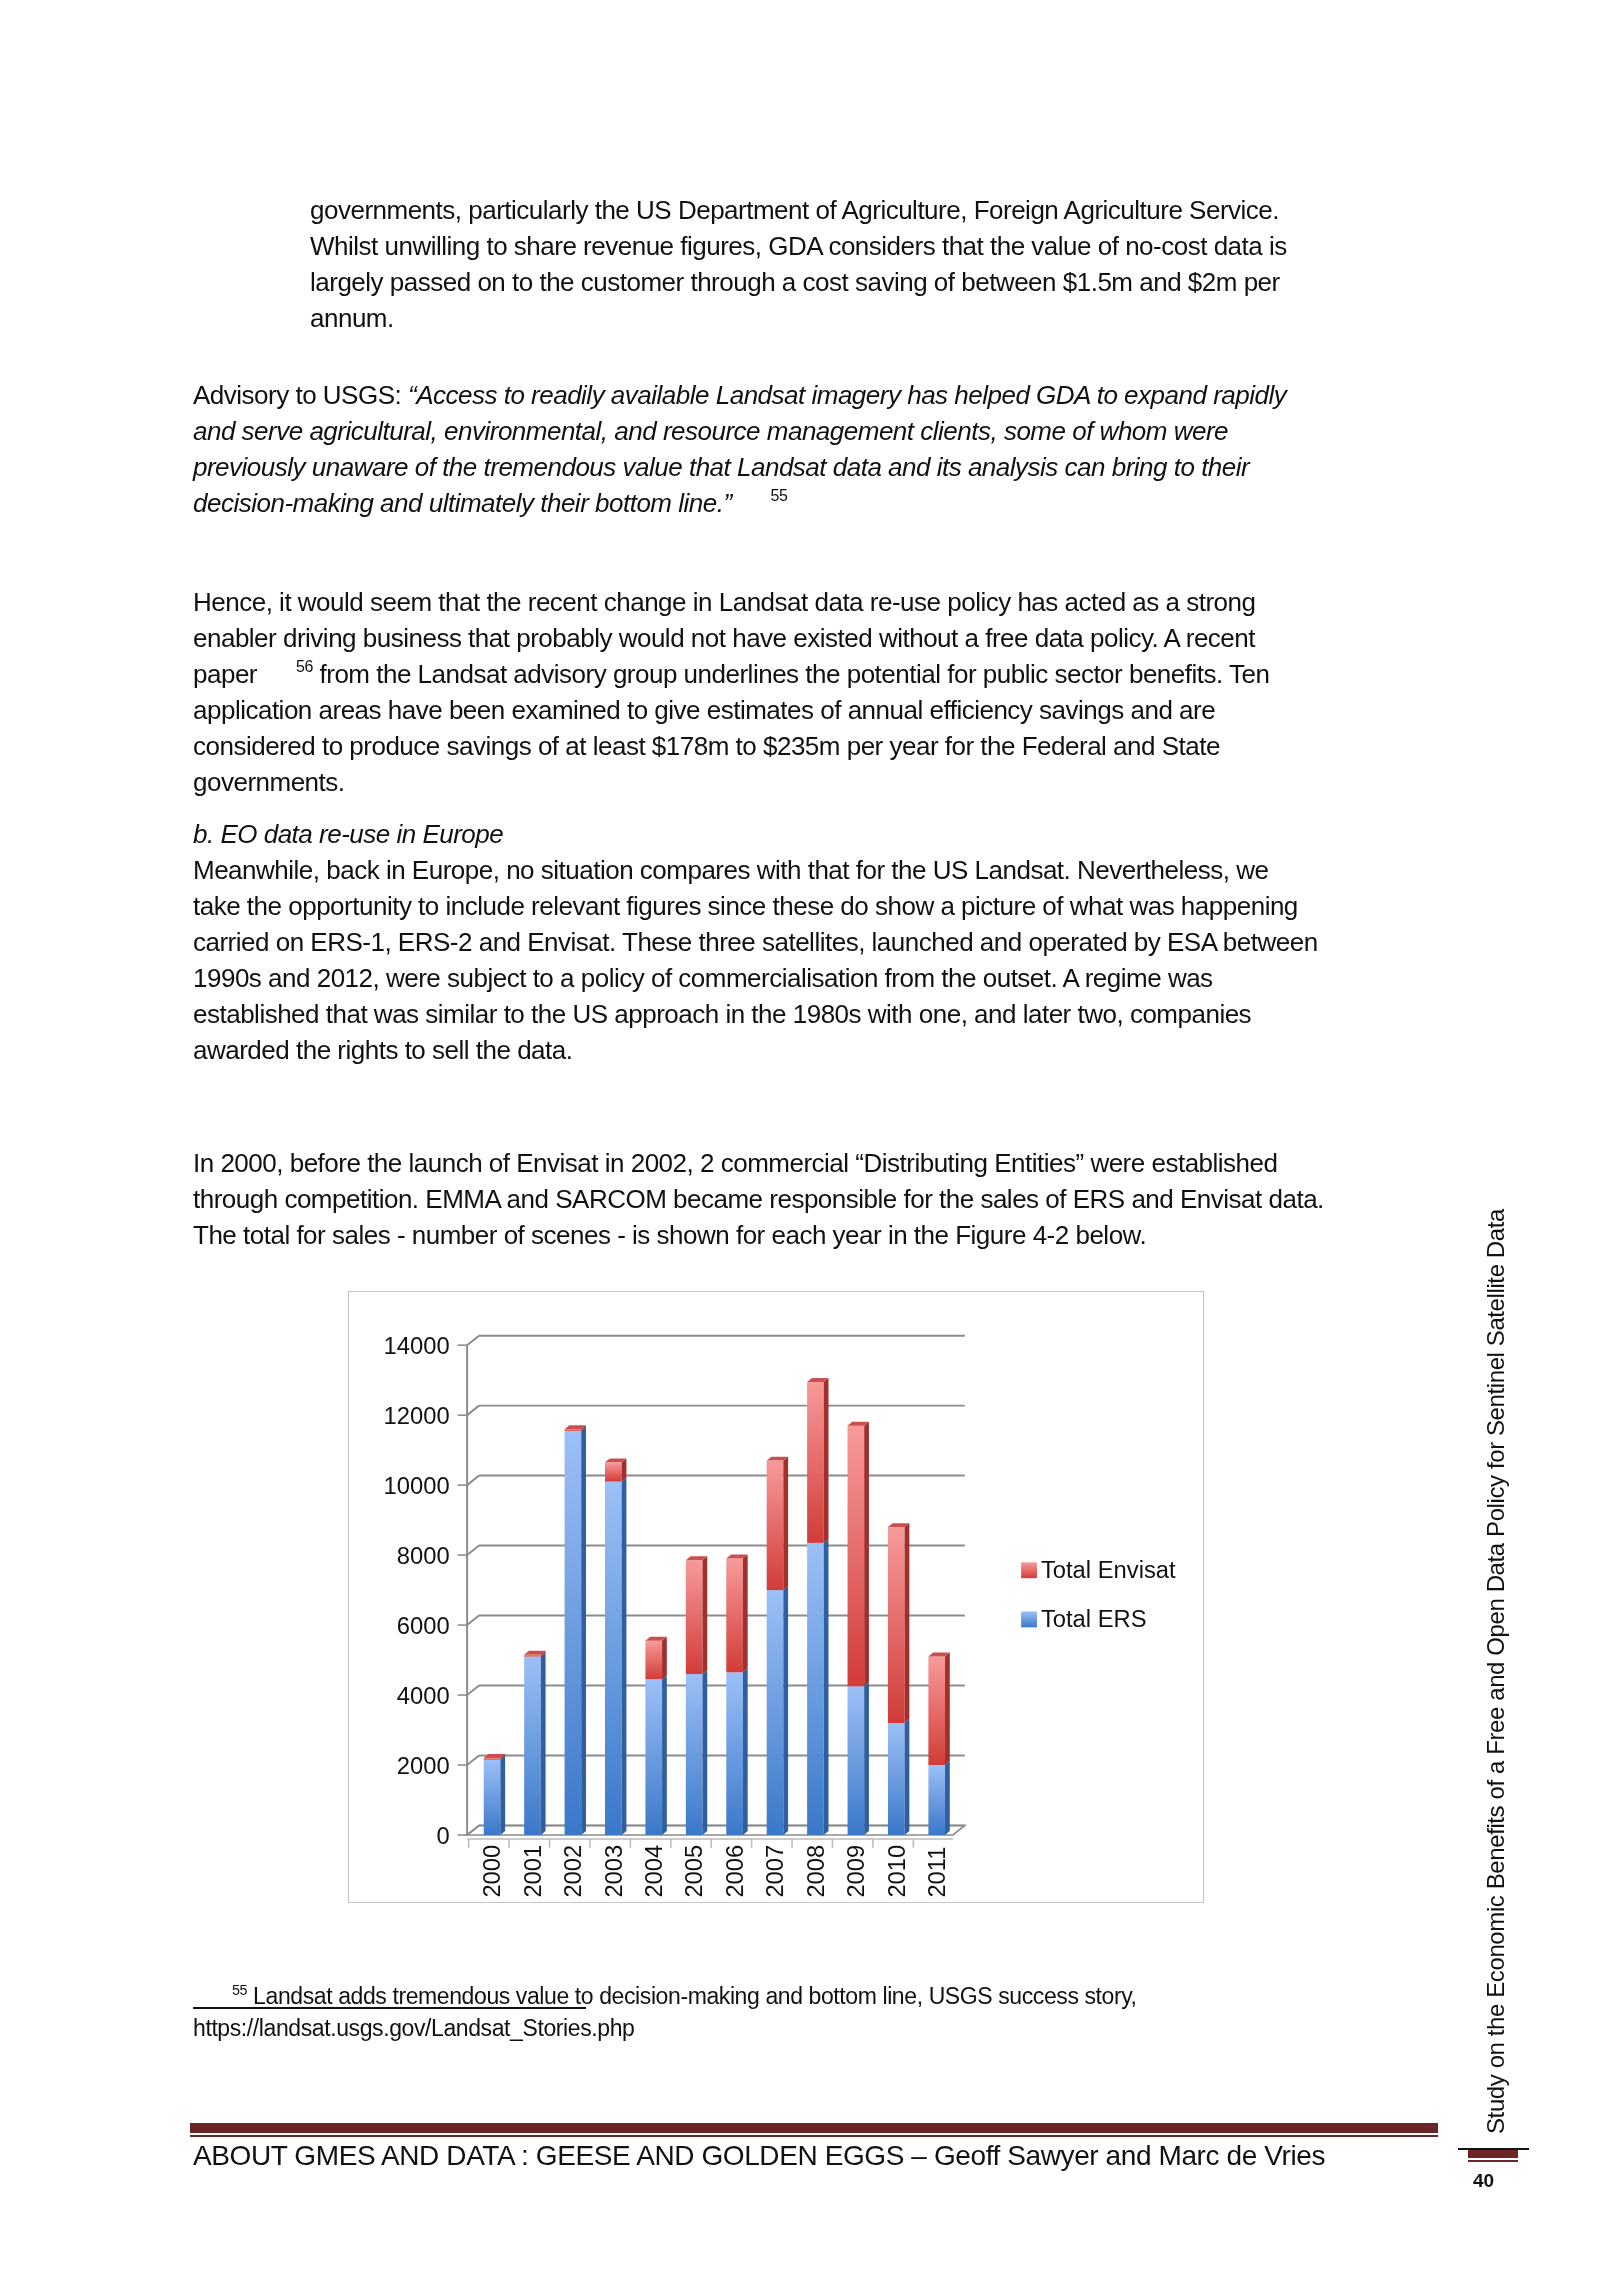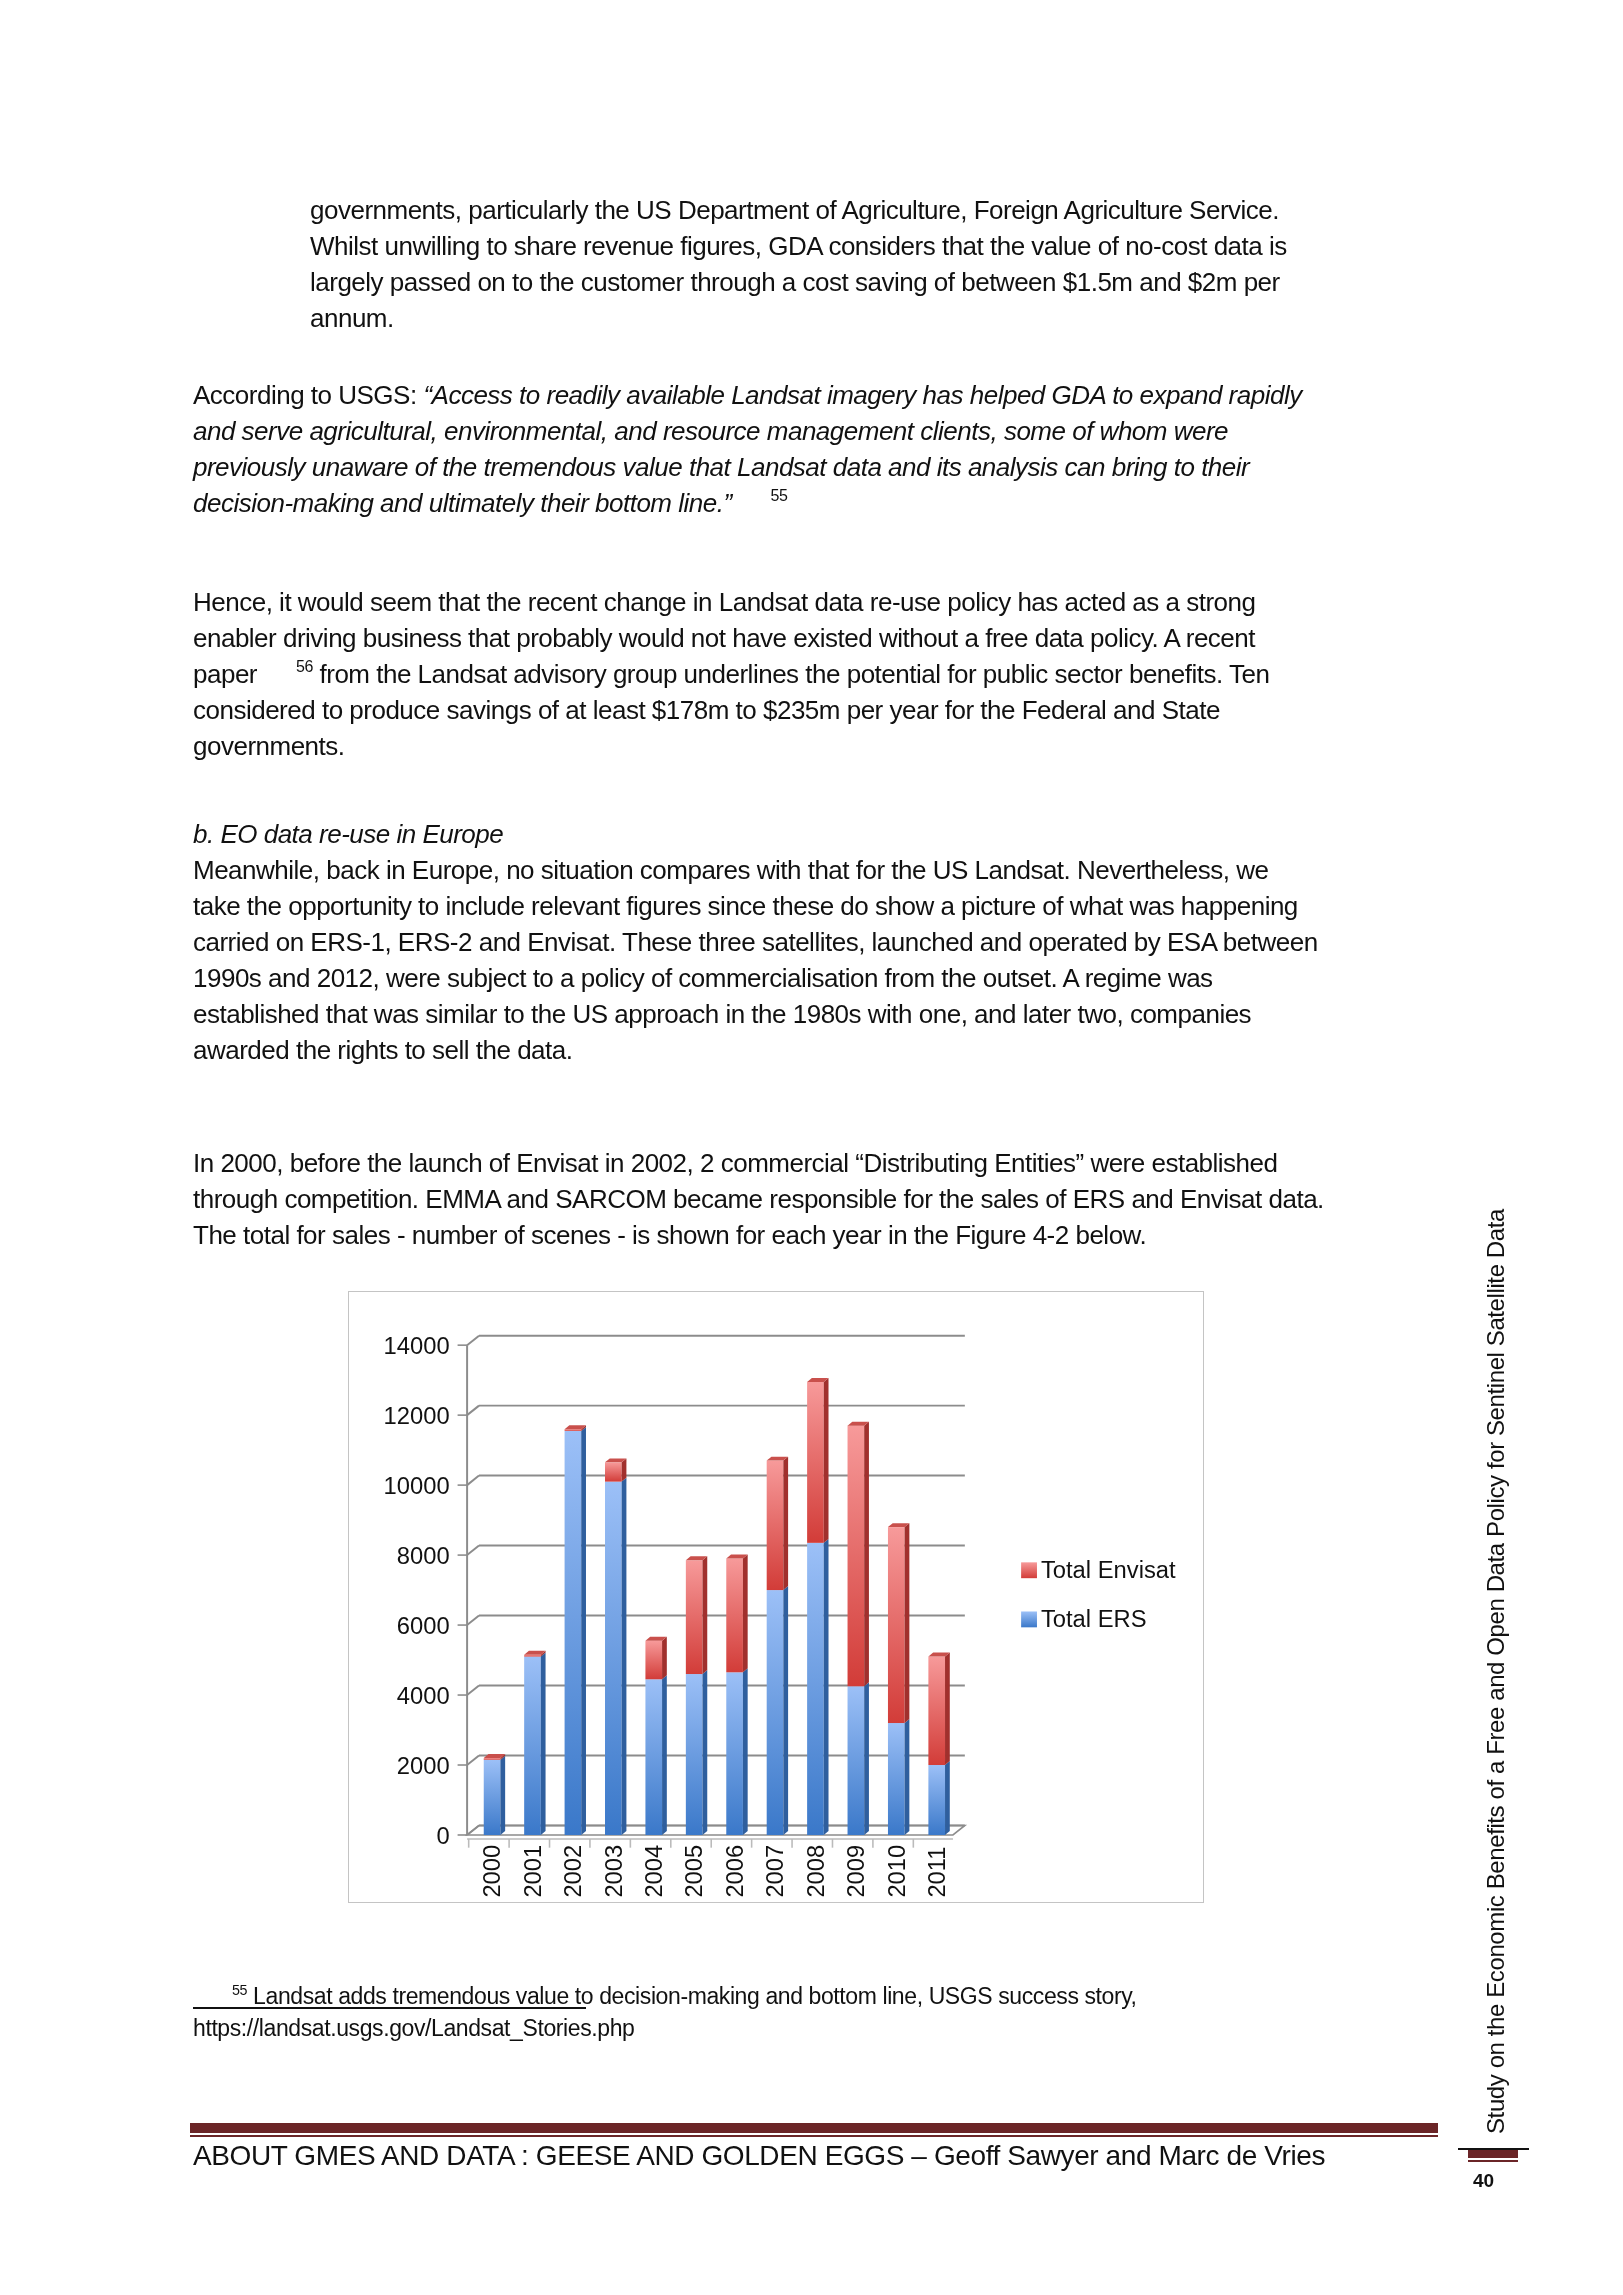--- a/index.html
+++ b/index.html
@@ -40,30 +40,31 @@
 <div class="page">
 
   <div class="para indent">
     <p>governments, particularly the US Department of Agriculture, Foreign Agriculture Service.</p>
     <p>Whilst unwilling to share revenue figures, GDA considers that the value of no-cost data is</p>
     <p>largely passed on to the customer through a cost saving of between $1.5m and $2m per</p>
     <p>annum.</p>
   </div>
 
   <div class="para p1">
-    <p><span>According to USGS: </span><span class="it">“Access to readily available Landsat imagery has helped GDA to expand rapidly</span></p>
+    <p><span>Advisory to USGS: </span><span class="it">“Access to readily available Landsat imagery has helped GDA to expand rapidly</span></p>
     <p class="it">and serve agricultural, environmental, and resource management clients, some of whom were</p>
     <p class="it">previously unaware of the tremendous value that Landsat data and its analysis can bring to their</p>
     <p><span class="it">decision-making and ultimately their bottom line.”</span><sup>55</sup></p>
   </div>
 
   <div class="para p2">
     <p>Hence, it would seem that the recent change in Landsat data re-use policy has acted as a strong</p>
     <p>enabler driving business that probably would not have existed without a free data policy. A recent</p>
     <p><span>paper</span><sup>56</sup><span> from the Landsat advisory group underlines the potential for public sector benefits. Ten</span></p>
+    <p>application areas have been examined to give estimates of annual efficiency savings and are</p>
     <p>considered to produce savings of at least $178m to $235m per year for the Federal and State</p>
     <p>governments.</p>
   </div>
 
   <div class="para p3">
     <p class="it">b. EO data re-use in Europe</p>
     <p>Meanwhile, back in Europe, no situation compares with that for the US Landsat. Nevertheless, we</p>
     <p>take the opportunity to include relevant figures since these do show a picture of what was happening</p>
     <p>carried on ERS-1, ERS-2 and Envisat. These three satellites, launched and operated by ESA between</p>
     <p>1990s and 2012, were subject to a policy of commercialisation from the outset. A regime was</p>

